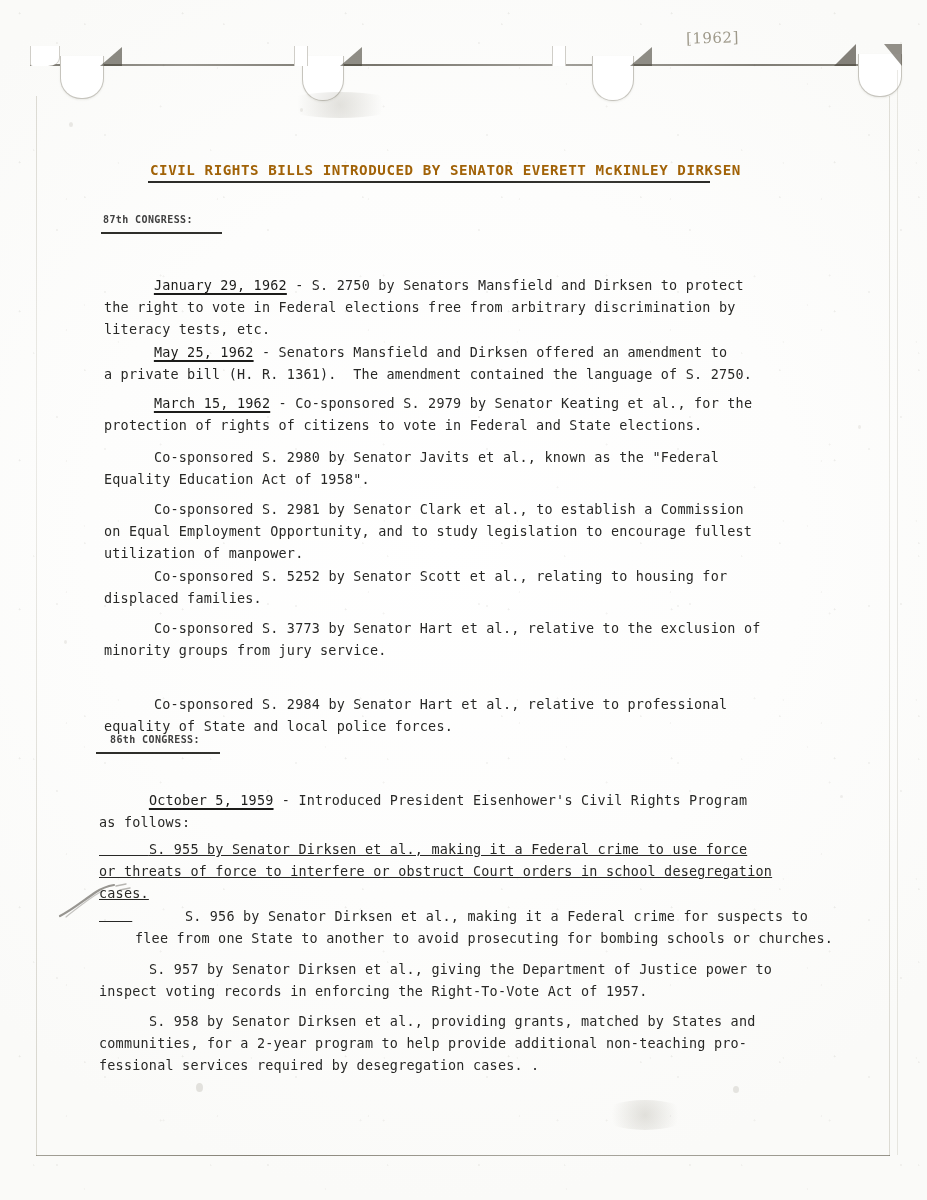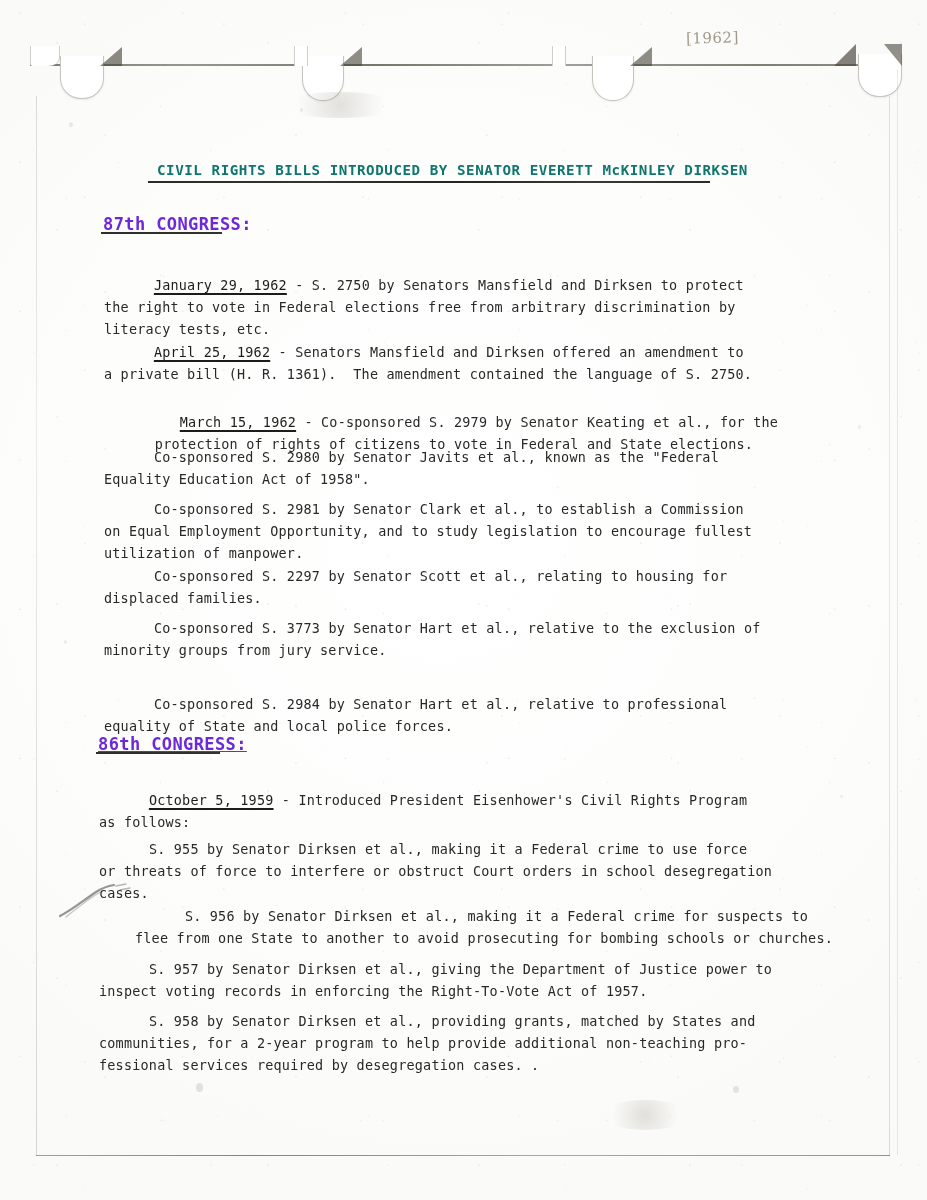--- a/index.html
+++ b/index.html
@@ -113,38 +113,37 @@
     left: 0; top: 0;
     width: 927px;
     color: #2a2a28;
   }
   .title {
     position: absolute;
     left: 150px; top: 162px;
     font-size: 14.2px;
     letter-spacing: .55px;
     font-weight: 700;
-    color: #0f766e;
+    color: #a16207;
     white-space: nowrap;
-    margin-left: 7px;
   }
   .title-rule {
     position: absolute;
     left: 148px; top: 181px;
     width: 562px; height: 2px;
     background: linear-gradient(to right,
       #2b2b28 0%, #33332f 30%, #242421 55%, #3a3a35 78%, #2b2b28 100%);
   }
 
   .section-head {
     position: absolute;
-    font-size: 17px;
+    font-size: 10px;
     letter-spacing: .4px;
     font-weight: 700;
-    color: #6d28d9;
+    color: #404040;
     white-space: nowrap;
   }
   .section-rule {
     position: absolute;
     height: 2px;
     background: linear-gradient(to right, #2e2e2a 0%, #26262300 100%),
                 linear-gradient(to right, #2e2e2a, #33332f);
   }
 
   .para {
@@ -250,64 +249,64 @@
     <div class="section-head" style="left:103px; top:214px;">87th CONGRESS:</div>
     <div class="section-rule" style="left:101px; top:232px; width:121px;"></div>
 
     <div class="para" style="top:253px;">
       <span class="lead-ul ink-dark">January 29, 1962</span><span> - S. 2750 by Senators Mansfield and Dirksen to protect
 the right to vote in Federal elections free from arbitrary discrimination by
 literacy tests, etc.</span>
     </div>
 
     <div class="para" style="top:320px;">
-      <span class="lead-ul ink-dark">April 25, 1962</span><span> - Senators Mansfield and Dirksen offered an amendment to
+      <span class="lead-ul ink-dark">May 25, 1962</span><span> - Senators Mansfield and Dirksen offered an amendment to
 a private bill (H. R. 1361).  The amendment contained the language of S. 2750.</span>
     </div>
 
-    <div class="para" style="top:390px;text-align:center;">
+    <div class="para" style="top:371px;">
       <span class="lead-ul ink-dark">March 15, 1962</span><span> - Co-sponsored S. 2979 by Senator Keating et al., for the
 protection of rights of citizens to vote in Federal and State elections.</span>
     </div>
 
     <div class="para" style="top:425px; text-indent:44px;">
       <span>Co-sponsored S. 2980 by Senator Javits et al., known as the "Federal
 Equality Education Act of 1958".</span>
     </div>
 
     <div class="para" style="top:477px; text-indent:44px;">
       <span>Co-sponsored S. 2981 by Senator Clark et al., to establish a Commission
 on Equal Employment Opportunity, and to study legislation to encourage fullest
 utilization of manpower.</span>
     </div>
 
     <div class="para" style="top:544px; text-indent:44px;">
-      <span>Co-sponsored S. 2297 by Senator Scott et al., relating to housing for
+      <span>Co-sponsored S. 5252 by Senator Scott et al., relating to housing for
 displaced families.</span>
     </div>
 
     <div class="para" style="top:596px; text-indent:44px;">
       <span>Co-sponsored S. 3773 by Senator Hart et al., relative to the exclusion of
 minority groups from jury service.</span>
     </div>
 
     <div class="para" style="top:672px; text-indent:44px;">
       <span>Co-sponsored S. 2984 by Senator Hart et al., relative to professional
 equality of State and local police forces.</span>
     </div>
 
-    <div class="section-head" style="left:98px; top:734px;text-decoration:underline;">86th CONGRESS:</div>
+    <div class="section-head" style="left:110px; top:734px;">86th CONGRESS:</div>
     <div class="section-rule" style="left:96px; top:752px; width:124px;"></div>
 
     <div class="para" style="left:99px; top:768px;">
       <span class="lead-ul ink-dark">October 5, 1959</span><span> - Introduced President Eisenhower's Civil Rights Program
 as follows:</span>
     </div>
 
-    <div class="para" style="left:99px; top:817px; text-indent:44px; width:740px;">
+    <div class="para" style="left:99px; top:817px; text-indent:44px; width:740px;text-decoration:underline;">
       <span>S. 955 by Senator Dirksen et al., making it a Federal crime to use force
 or threats of force to interfere or obstruct Court orders in school desegregation
 cases.</span>
     </div>
 
     <div class="para" style="left:99px; top:884px; text-indent:44px; width:740px;margin-left:36px;">
       <span>S. 956 by Senator Dirksen et al., making it a Federal crime for suspects to
 flee from one State to another to avoid prosecuting for bombing schools or churches.</span>
     </div>
 

